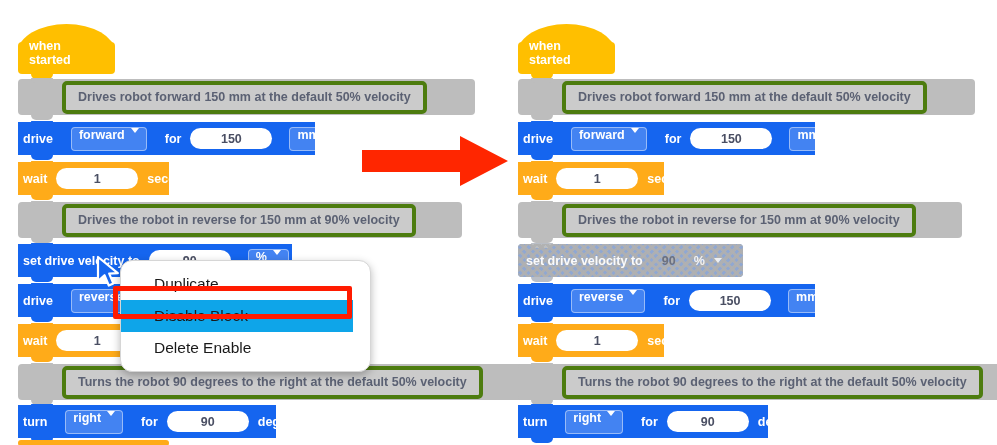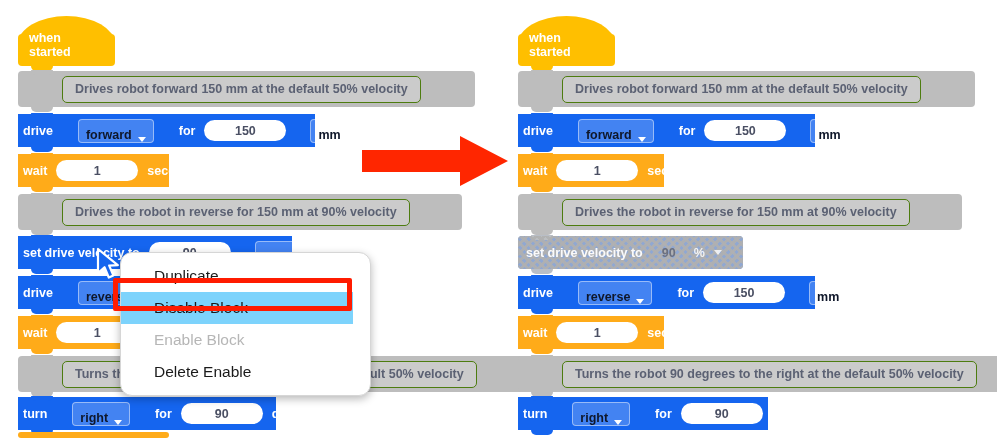--- a/index.html
+++ b/index.html
@@ -3,21 +3,21 @@
 <meta charset="utf-8">
 <style>
   html,body{margin:0;padding:0;}
   body{
     width:997px;height:445px;
     background:#ffffff;
     font-family:"Liberation Sans", sans-serif;
     overflow:hidden;
     position:relative;
   }
-  .panel{position:absolute;top:4px;height:396px;}
+  .panel{position:absolute;top:12px;height:396px;}
   #panel-left{left:0;width:500px;}
   #panel-right{left:505px;width:492px;}
 
   
   .blk{
     position:absolute;
     box-sizing:border-box;
     display:flex;
     align-items:center;
     color:#ffffff;
@@ -76,28 +76,28 @@
     content:"";
     position:absolute;
     left:13px;bottom:-5px;
     width:22px;height:5px;
     border-bottom-left-radius:6px;border-bottom-right-radius:6px;
     background:#FFBF00;
   }
 
   
   .dd{
-    display:flex;align-items:flex-end;
+    display:flex;align-items:flex-start;
     background:rgba(255,255,255,0.20);
     border:1px solid rgba(255,255,255,0.45);
     border-radius:4px;
     height:22px;
     padding:0 7px;
-    margin:0 20px;
-    color:#0f172a;
+    margin:0 13px;
+    color:#ffffff;
     font-size:12.5px;font-weight:bold;
   }
   .dd .carat{
     margin-left:6px;
     width:0;height:0;
     border-left:4.5px solid transparent;
     border-right:4.5px solid transparent;
     border-top:5px solid #ffffff;
   }
   
@@ -137,21 +137,21 @@
   }
   .cmt::after{
     content:"";
     position:absolute;
     left:13px;bottom:-5px;width:22px;height:5px;
     border-bottom-left-radius:6px;border-bottom-right-radius:6px;
     background:#BDBDBD;
   }
   .cmt .inner{
     background:#CBCBCB;
-    border:1px solid #4d7c0f;
+    border:4px solid #4d7c0f;
     border-radius:5px;
     color:#5b6173;
     font-size:12.5px;
     font-weight:bold;
     padding:5px 12px 6px 12px;
     white-space:nowrap;
   }
 
   
   .disabled-blk{
@@ -205,21 +205,21 @@
     padding:7px 17px 7px 0;
     z-index:40;
   }
   .menu-item{
     font-size:15.5px;
     color:#1a1a1a;
     padding:7px 0 7px 33px;
     font-family:"Liberation Sans", sans-serif;
     white-space:nowrap;
   }
-  .menu-item.selected{background:#7dd3fc;}
+  .menu-item.selected{background:#0ea5e9;}
   .menu-item.disabled{color:#b6b6b6;}
 
   #menu-highlight{
     position:absolute;
     left:113px;top:274px;
     width:239px;height:33px;
     border:5px solid #FF1B00;
     border-radius:2px;
     box-sizing:border-box;
     z-index:45;
@@ -311,21 +311,20 @@
     <span class="oval">90</span>
     <span class="lbl">degrees</span>
     <span class="playtri"></span>
   </div>
 
   <div style="position:absolute;left:18px;top:428px;width:151px;height:6px;background:#FFAB19;border-radius:3px;"></div>
 
   <div id="context-menu">
     <div class="menu-item">Duplicate</div>
     <div class="menu-item selected">Disable Block</div>
-    <div class="menu-item disabled">Enable Block</div>
     <div class="menu-item">Delete Enable</div>
   </div>
   <div id="menu-highlight"></div>
 
   <svg id="mouse-cursor" width="26" height="34" viewBox="0 0 26 34">
     <path d="M2,2 L2,26 L8.5,20.2 L12.8,30.5 L17.3,28.4 L13.2,18.6 L21.8,18.2 Z" fill="#1565EF" stroke="#ffffff" stroke-width="2.2" stroke-linejoin="round"></path>
   </svg>
 </div>
 
 <svg id="red-arrow" width="146" height="50" viewBox="0 0 146 50">

